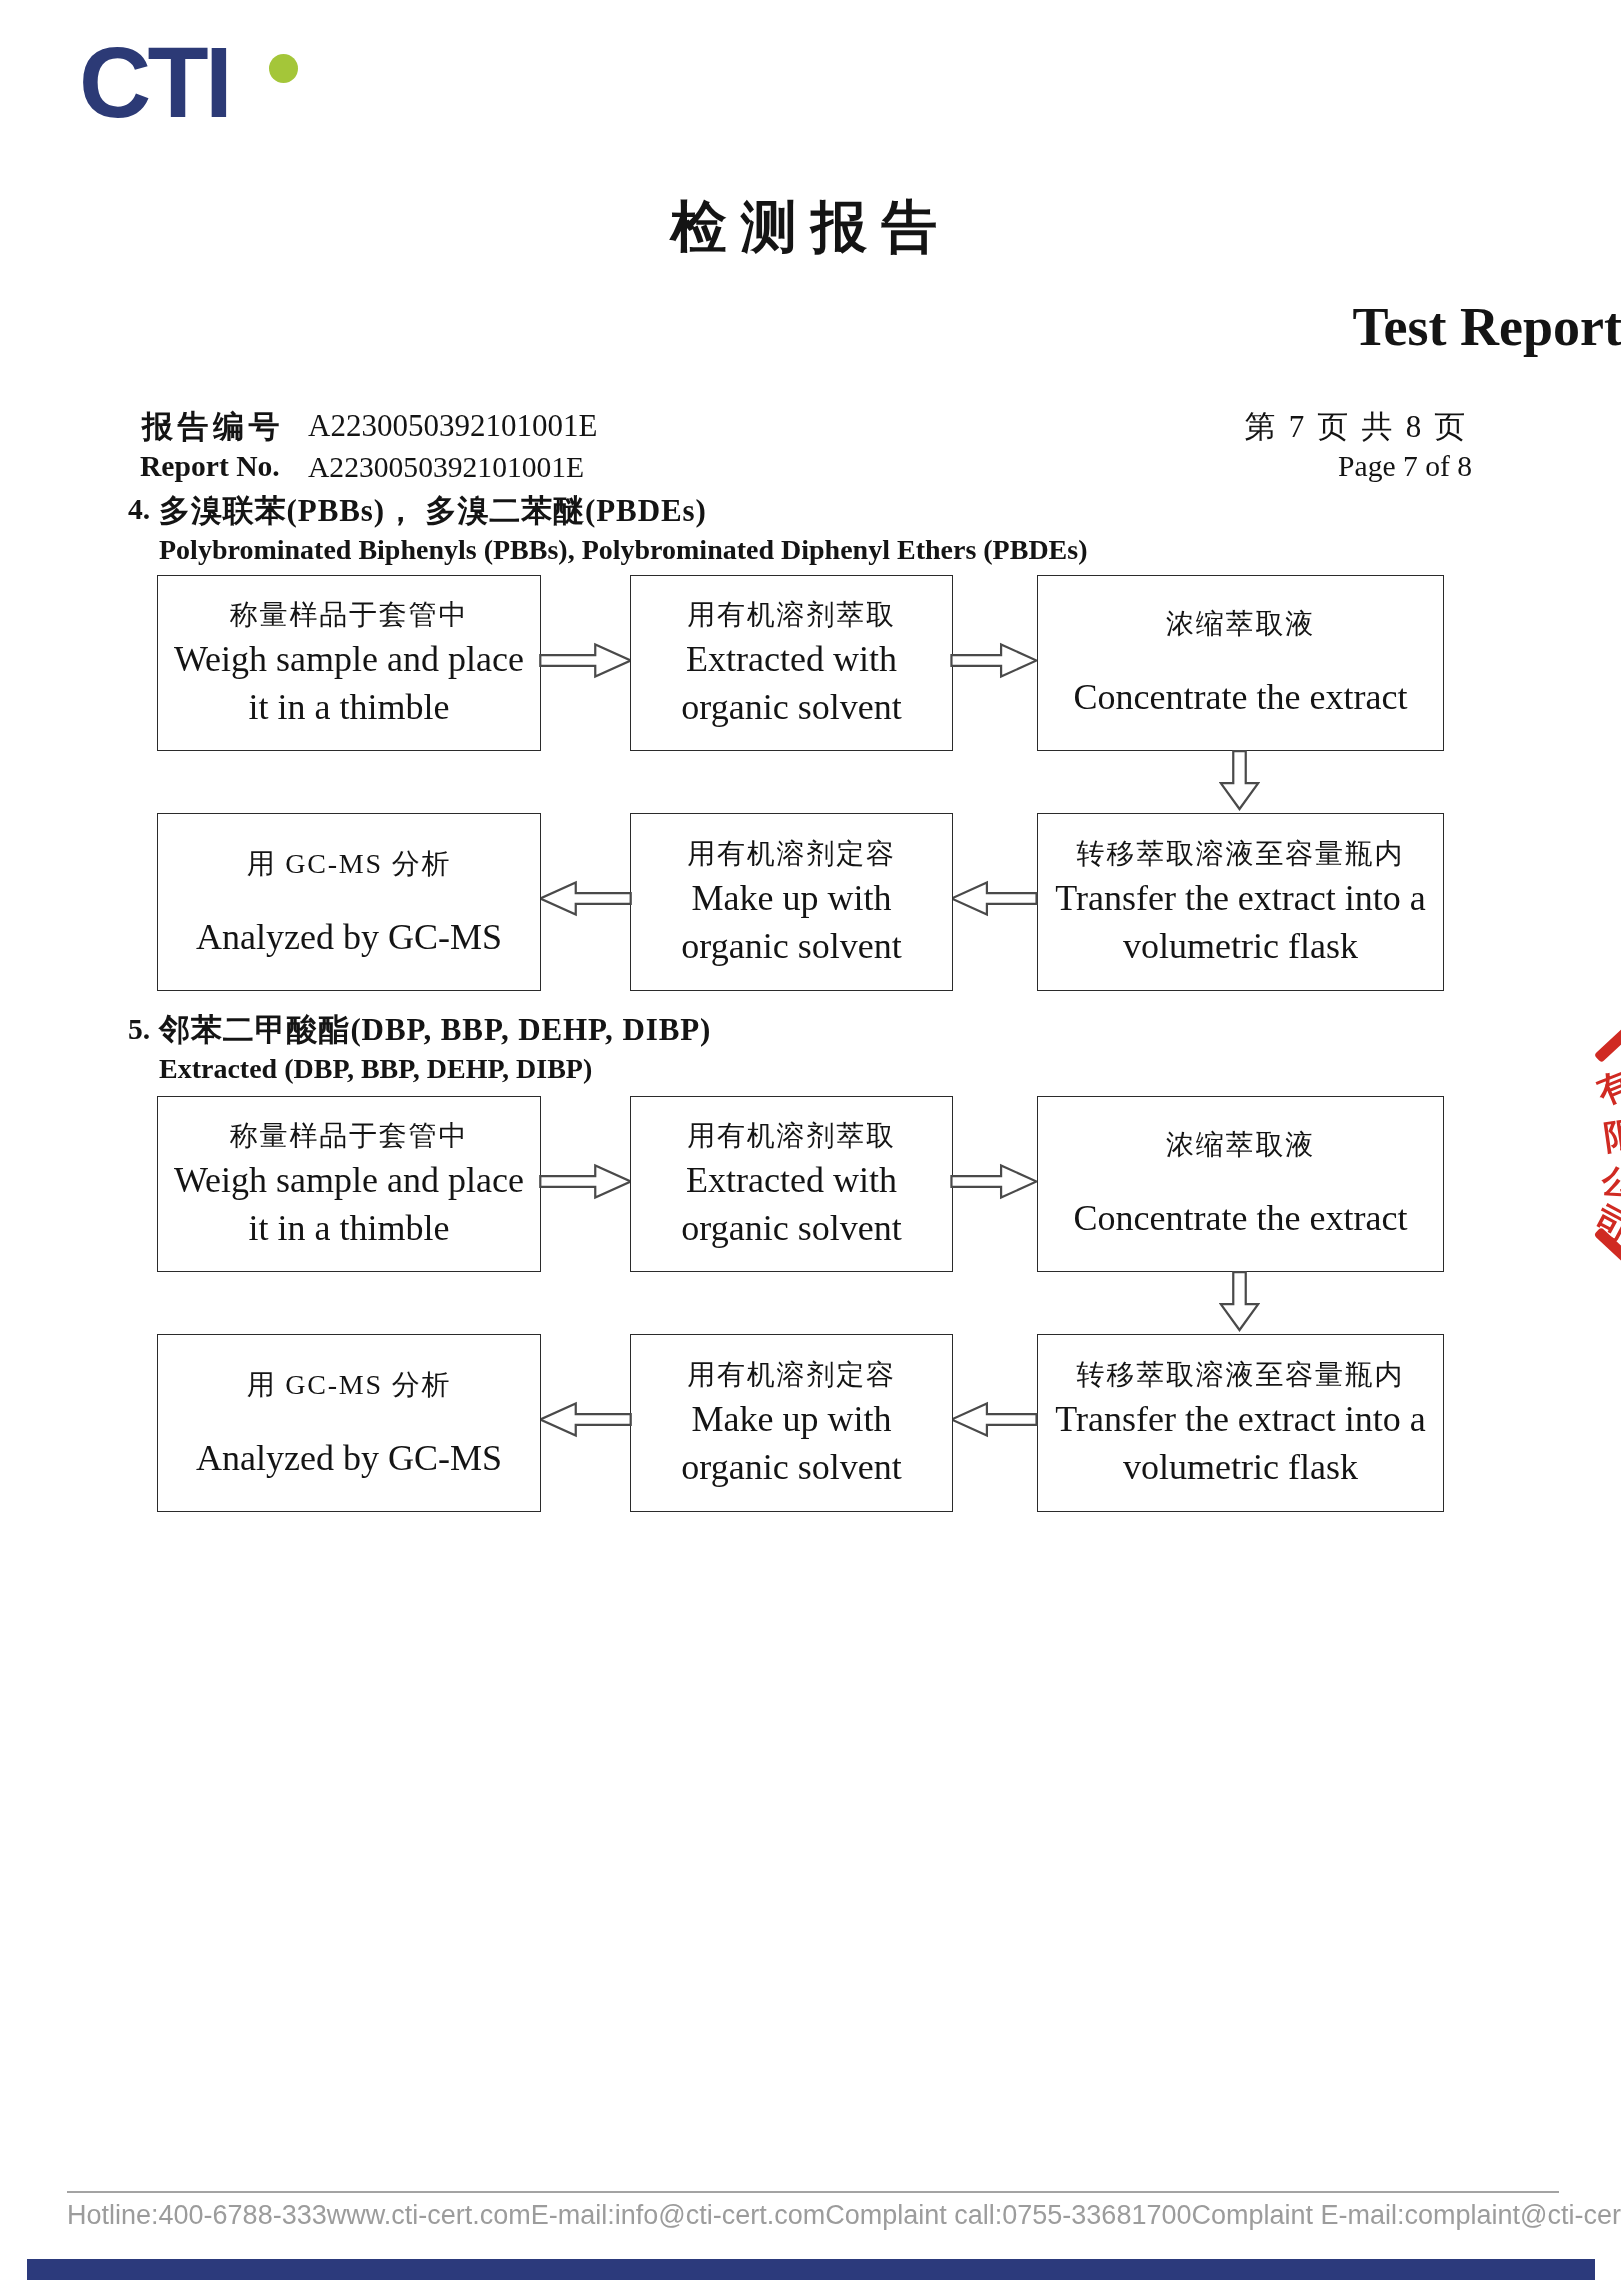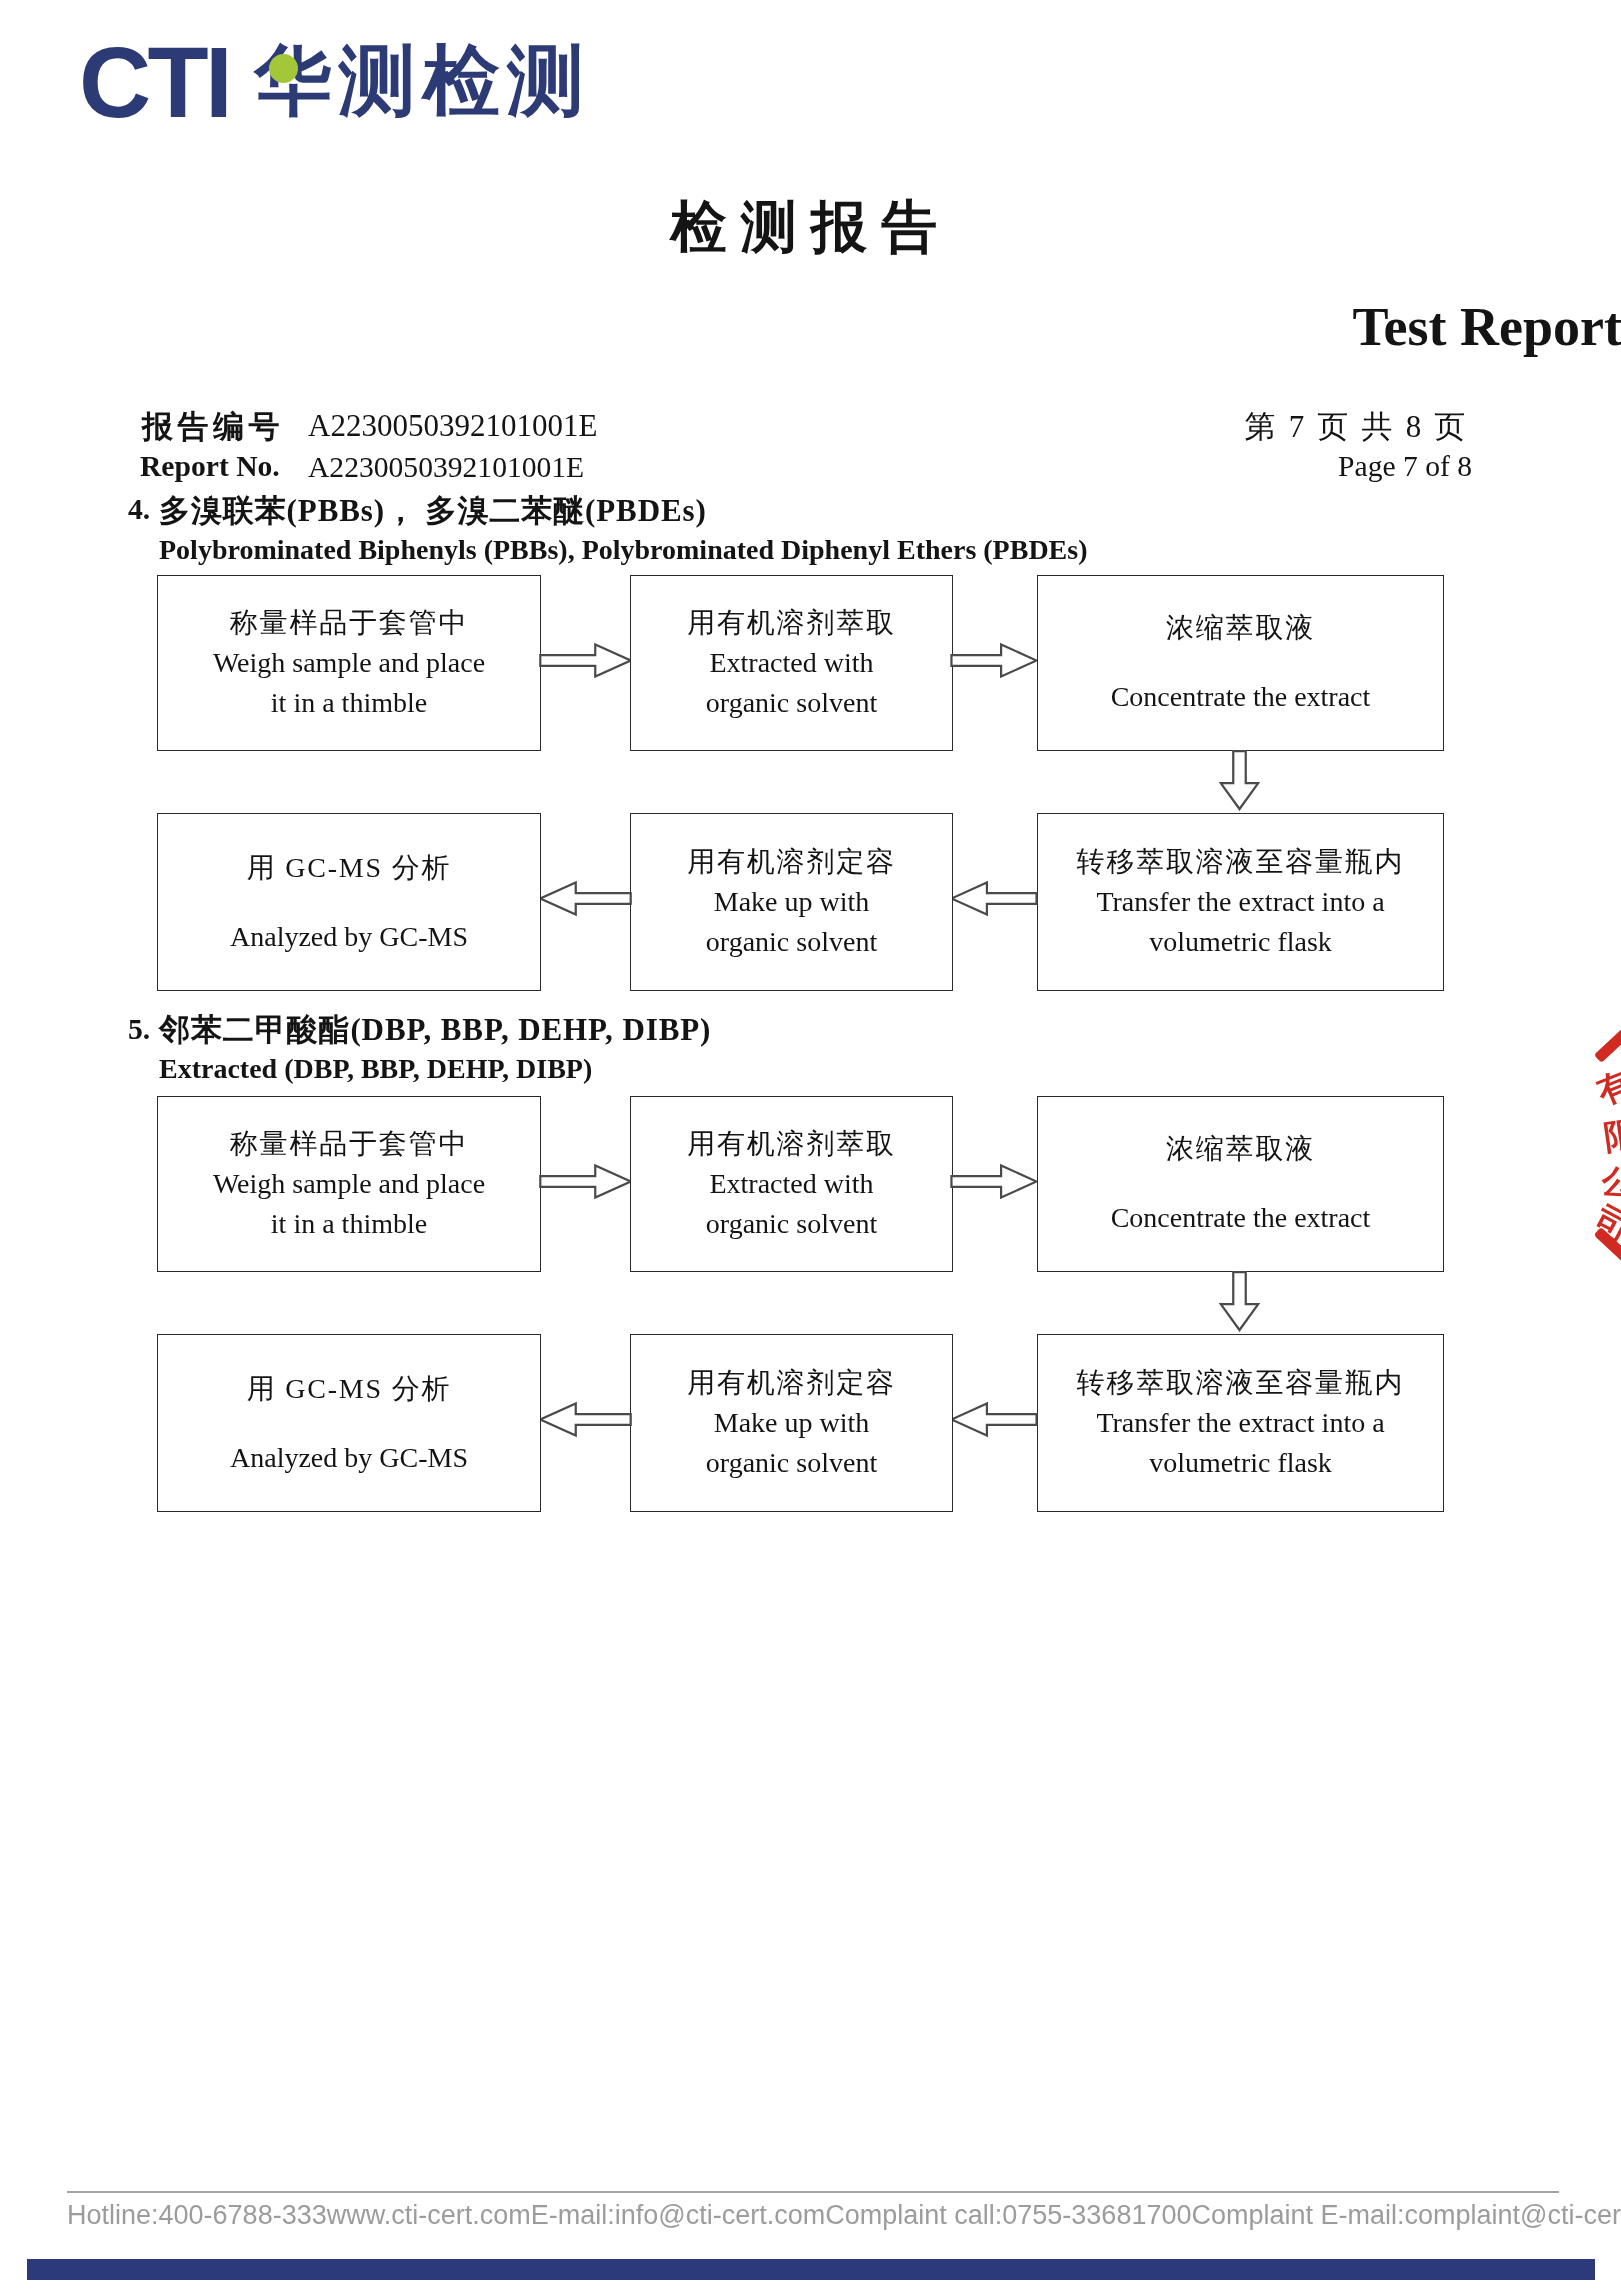--- a/index.html
+++ b/index.html
@@ -45,21 +45,21 @@
   .flow{left:0;width:1622px;height:430px}
   .f1{top:573px}
   .f2{top:1094px}
   .fbox{
     position:absolute;border:1.8px solid #2b2b2b;background:#fff;
     display:flex;flex-direction:column;align-items:center;justify-content:center;text-align:center;
   }
   .gap3{gap:12px}
   .gap2{gap:41px}
   .ln-cn{font-size:28px;letter-spacing:1.8px;line-height:1}
-  .ln-en{font-size:28px;line-height:1}
+  .ln-en{font-size:36px;line-height:1}
   .b-weigh{left:157px;top:1.8px;width:382px;height:174px}
   .b-extract{left:630px;top:1.8px;width:321px;height:174px}
   .b-conc{left:1037px;top:1.8px;width:405px;height:174px}
   .b-transfer{left:1037px;top:240px;width:405px;height:176px}
   .b-makeup{left:630px;top:240px;width:321px;height:176px}
   .b-gcms{left:157px;top:240px;width:382px;height:176px}
   .ar1{left:538px;top:68px}
   .ar2{left:949px;top:68px}
   .ad{left:1219px;top:176px}
   .al1{left:949px;top:306px}
@@ -82,21 +82,20 @@
     font-family:"Liberation Sans",sans-serif;font-size:27px;color:#9c9c9c;white-space:nowrap;
   }
   .f-bar{left:27px;top:2259px;width:1568px;height:20.6px;background:#2c3a7c}
 </style>
 </head>
 <body>
 
 <div class="abs logo">
   <div class="logo-cti">CTI</div>
   <div class="logo-dot" style="position:absolute;left:190px;top:12.5px"></div>
-  <div class="logo-cn">华测检测</div>
 </div>
 
 <div class="abs title-cn">检测报告</div>
 <div class="abs title-en">Test Report</div>
 
 <div class="abs lbl-cn">报告编号</div>
 <div class="abs val-cn">A2230050392101001E</div>
 <div class="abs lbl-en">Report No.</div>
 <div class="abs val-en">A2230050392101001E</div>
 <div class="abs page-cn">第 7 页   共 8 页</div>

